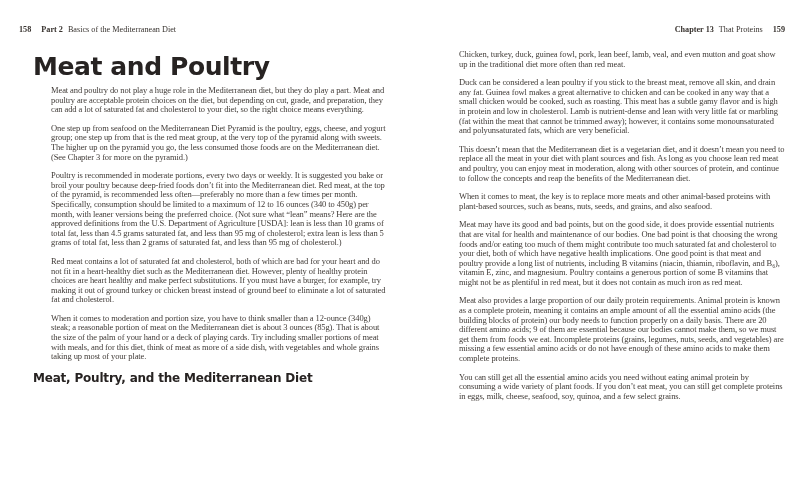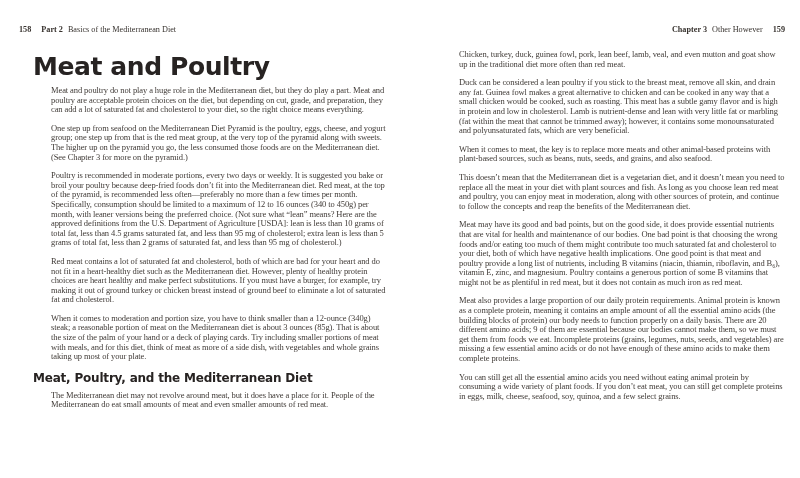--- a/index.html
+++ b/index.html
@@ -61,37 +61,34 @@
     <div class="body">
       <p class="para">Meat and poultry do not play a huge role in the Mediterranean diet, but they do play a part. Meat and poultry are acceptable protein choices on the diet, but depending on cut, grade, and preparation, they can add a lot of saturated fat and cholesterol to your diet, so the right choice means everything.</p>
       <p class="para">One step up from seafood on the Mediterranean Diet Pyramid is the poultry, eggs, cheese, and yogurt group; one step up from that is the red meat group, at the very top of the pyramid along with sweets. The higher up on the pyramid you go, the less consumed those foods are on the Mediterranean diet. (See Chapter 3 for more on the pyramid.)</p>
       <p class="para">Poultry is recommended in moderate portions, every two days or weekly. It is suggested you bake or broil your poultry because deep-fried foods don’t fit into the Mediterranean diet. Red meat, at the top of the pyramid, is recommended less often—preferably no more than a few times per month. Specifically, consumption should be limited to a maximum of 12 to 16 ounces (340 to 450g) per month, with leaner versions being the preferred choice. (Not sure what “lean” means? Here are the approved definitions from the U.S. Department of Agriculture [USDA]: lean is less than 10 grams of total fat, less than 4.5 grams saturated fat, and less than 95 mg of cholesterol; extra lean is less than 5 grams of total fat, less than 2 grams of saturated fat, and less than 95 mg of cholesterol.)</p>
       <p class="para">Red meat contains a lot of saturated fat and cholesterol, both of which are bad for your heart and do not fit in a heart-healthy diet such as the Mediterranean diet. However, plenty of healthy protein choices are heart healthy and make perfect substitutions. If you must have a burger, for example, try making it out of ground turkey or chicken breast instead of ground beef to eliminate a lot of saturated fat and cholesterol.</p>
       <p class="para">When it comes to moderation and portion size, you have to think smaller than a 12-ounce (340g) steak; a reasonable portion of meat on the Mediterranean diet is about 3 ounces (85g). That is about the size of the palm of your hand or a deck of playing cards. Try including smaller portions of meat with meals, and for this diet, think of meat as more of a side dish, with vegetables and whole grains taking up most of your plate.</p>
     </div>
 
     <h2 class="subhead">Meat, Poultry, and the Mediterranean Diet</h2>
 
-    <div class="body">
-      <p class="para">The Mediterranean diet may not revolve around meat, but it does have a place for it. People of the Mediterranean do eat small amounts of meat and even smaller amounts of red meat.</p>
-    </div>
   </section>
 
   <section class="page right">
     <header class="running-head right-head">
-      <span class="rh-b">Chapter 3</span>
-      <span>Other However</span>
+      <span class="rh-b">Chapter 13</span>
+      <span>That Proteins</span>
       <span class="rh-b rh-gap">159</span>
     </header>
 
     <div class="body top-gap">
       <p class="para">Chicken, turkey, duck, guinea fowl, pork, lean beef, lamb, veal, and even mutton and goat show up in the traditional diet more often than red meat.</p>
       <p class="para">Duck can be considered a lean poultry if you stick to the breast meat, remove all skin, and drain any fat. Guinea fowl makes a great alternative to chicken and can be cooked in any way that a small chicken would be cooked, such as roasting. This meat has a subtle gamy flavor and is high in protein and low in cholesterol. Lamb is nutrient-dense and lean with very little fat or marbling (fat within the meat that cannot be trimmed away); however, it contains some monounsaturated and polyunsaturated fats, which are very beneficial.</p>
+      <p class="para">This doesn’t mean that the Mediterranean diet is a vegetarian diet, and it doesn’t mean you need to replace all the meat in your diet with plant sources and fish. As long as you choose lean red meat and poultry, you can enjoy meat in moderation, along with other sources of protein, and continue to follow the concepts and reap the benefits of the Mediterranean diet.</p>
       <p class="para">When it comes to meat, the key is to replace more meats and other animal-based proteins with plant-based sources, such as beans, nuts, seeds, and grains, and also seafood.</p>
-      <p class="para">This doesn’t mean that the Mediterranean diet is a vegetarian diet, and it doesn’t mean you need to replace all the meat in your diet with plant sources and fish. As long as you choose lean red meat and poultry, you can enjoy meat in moderation, along with other sources of protein, and continue to follow the concepts and reap the benefits of the Mediterranean diet.</p>
     </div>
 
 
     <div class="body">
       <p class="para">Meat may have its good and bad points, but on the good side, it does provide essential nutrients that are vital for health and maintenance of our bodies. One bad point is that choosing the wrong foods and/or eating too much of them might contribute too much saturated fat and cholesterol to your diet, both of which have negative health implications. One good point is that meat and poultry provide a long list of nutrients, including B vitamins (niacin, thiamin, riboflavin, and B₆), vitamin E, zinc, and magnesium. Poultry contains a generous portion of some B vitamins that might not be as plentiful in red meat, but it does not contain as much iron as red meat.</p>
       <p class="para">Meat also provides a large proportion of our daily protein requirements. Animal protein is known as a complete protein, meaning it contains an ample amount of all the essential amino acids (the building blocks of protein) our body needs to function properly on a daily basis. There are 20 different amino acids; 9 of them are essential because our bodies cannot make them, so we must get them from foods we eat. Incomplete proteins (grains, legumes, nuts, seeds, and vegetables) are missing a few essential amino acids or do not have enough of these amino acids to make them complete proteins.</p>
       <p class="para">You can still get all the essential amino acids you need without eating animal protein by consuming a wide variety of plant foods. If you don’t eat meat, you can still get complete proteins in eggs, milk, cheese, seafood, soy, quinoa, and a few select grains.</p>
     </div>
   </section>
 

